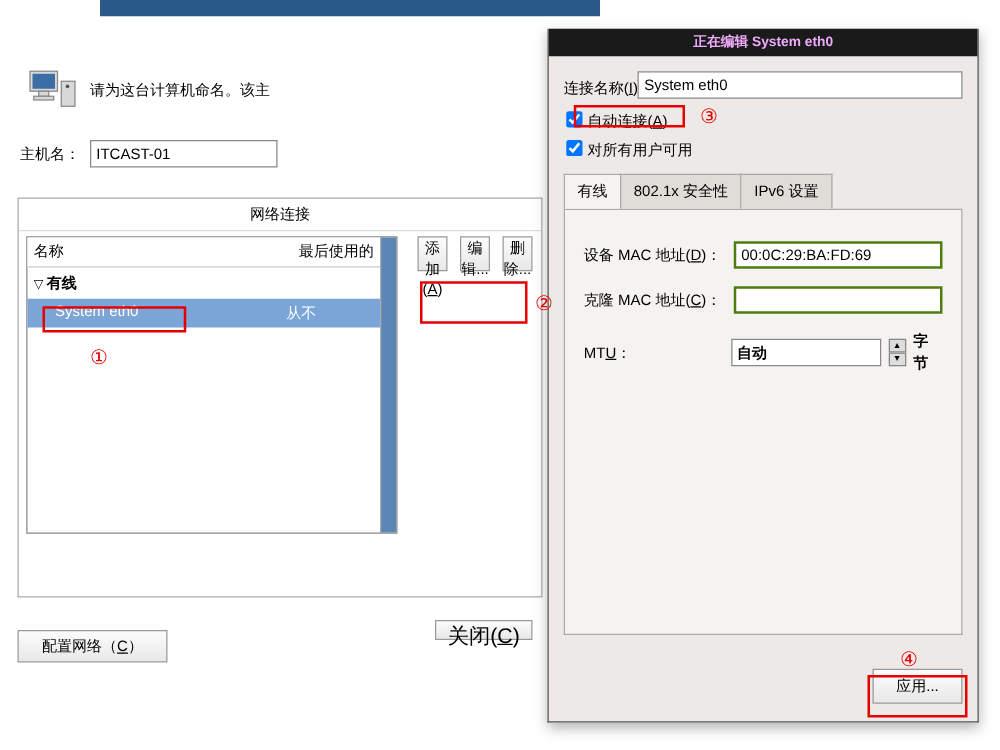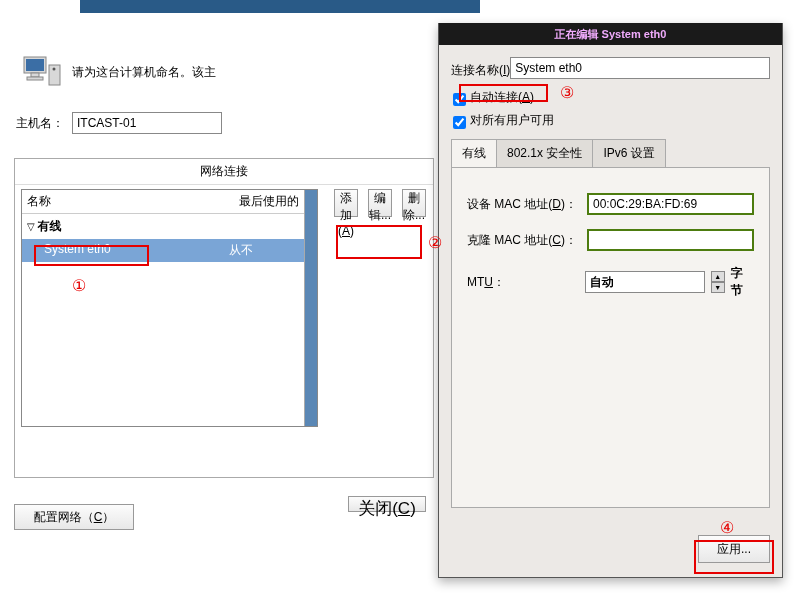--- a/index.html
+++ b/index.html
@@ -40,21 +40,21 @@
     .config-net-btn { position: absolute; top: 504px; left: 14px; width: 120px; height: 26px; border: 1px solid #999; background: linear-gradient(#fcfcfc, #e8e8e8); font-size: 12px; cursor: pointer; }
 
     
     .dialog { position: absolute; top: 23px; left: 438px; width: 345px; height: 555px; background: #ece9e6; border: 1px solid #555; border-top: none; box-shadow: 0 4px 10px rgba(0,0,0,0.3); }
     .dialog-titlebar { height: 22px; background: #1a1a1a; color: #f0abfc; text-align: center; line-height: 22px; font-weight: bold; font-size: 11px; }
 
     .dialog-body { padding: 12px; }
     .conn-name-row { display: flex; align-items: flex-end; gap: 0; margin-bottom: 10px; }
     .conn-name-input { flex: 1; height: 22px; border: 1px solid #888; padding: 2px 4px; font-size: 12px; }
 
-    .checkbox-row { display: flex; align-items: flex-end; gap: 4px; margin-bottom: 6px; margin-left: 2px; }
+    .checkbox-row { display: flex; align-items: flex-start; gap: 4px; margin-bottom: 6px; margin-left: 2px; }
     .checkbox-row input { width: 13px; height: 13px; }
     .checkbox-row label { font-size: 12px; }
 
     .tabs { margin-top: 10px; display: flex; border-bottom: 1px solid #aaa; }
     .tab { padding: 5px 10px; border: 1px solid #aaa; border-bottom: none; background: #e0ddd9; font-size: 12px; cursor: pointer; margin-right: -1px; }
     .tab.active { background: #f5f3f0; position: relative; z-index: 1; }
 
     .tab-content { background: #f5f3f0; border: 1px solid #aaa; border-top: none; padding: 25px 15px; height: 340px; }
     .form-row { display: flex; align-items: center; margin-bottom: 14px; gap: 6px; }
     .form-label { width: 115px; font-size: 12px; }

